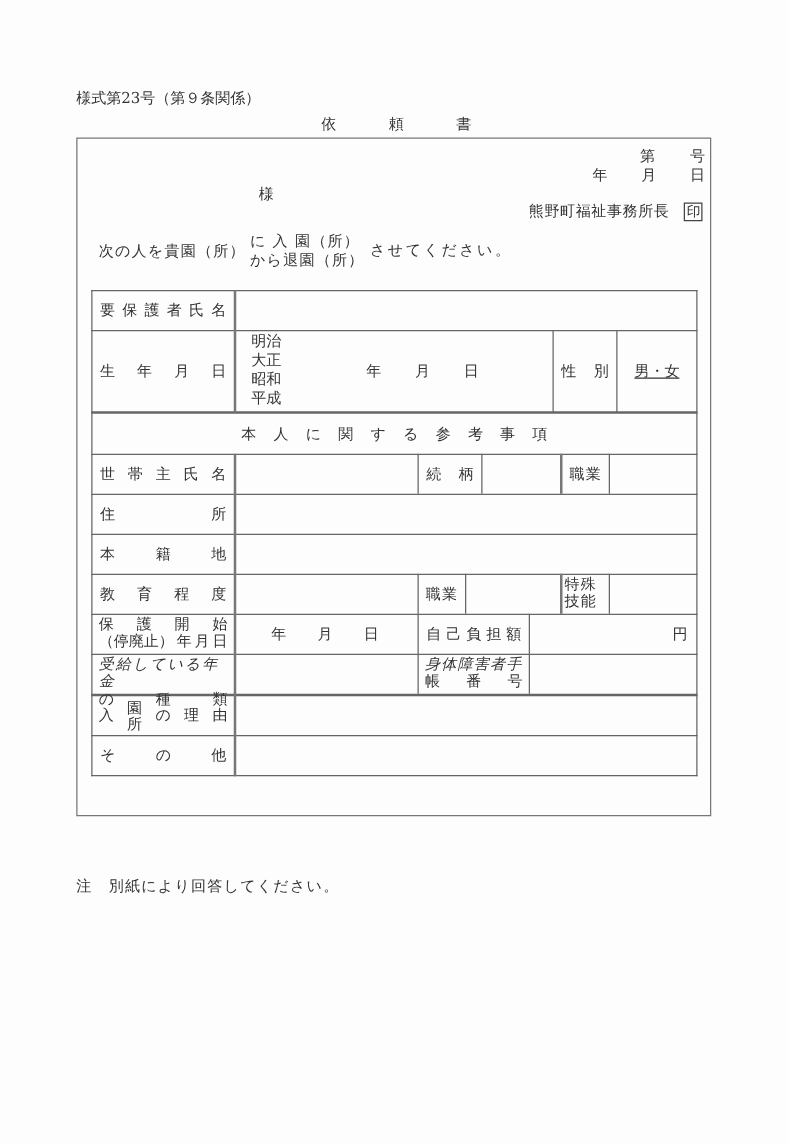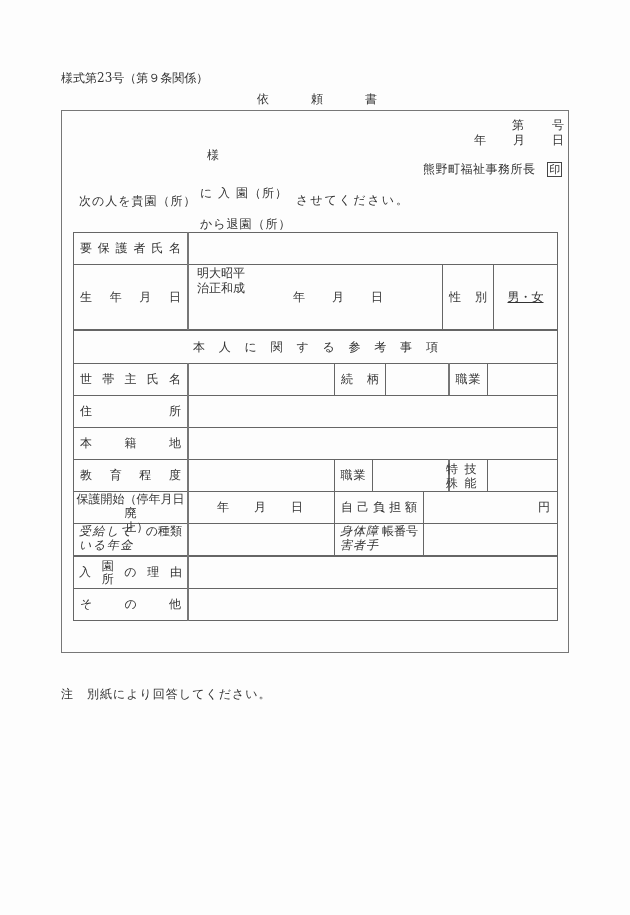--- a/index.html
+++ b/index.html
@@ -6,21 +6,21 @@
   body { width:630px; height:915px; position:relative; font-family:"DejaVu Serif", serif; color:#333; font-size:12px; overflow:hidden; }
   .abs { position:absolute; white-space:nowrap; }
   .outer { position:absolute; left:61px; top:110px; width:508px; height:543px; border:1px solid #777; box-sizing:border-box; }
   .hl { position:absolute; height:0; border-top:1px solid #666; }
   .hl.thick { border-top:2px solid #666; }
   .vl { position:absolute; width:0; border-left:1px solid #666; }
   .vl.thick { border-left:2px solid #777; }
   .cell { position:absolute; display:flex; align-items:center; font-size:12px; line-height:1.25; }
   .spread { justify-content:space-between; padding:0 6px; box-sizing:border-box; }
   .center { justify-content:center; }
-  .stack { flex-direction:row; align-items:stretch; justify-content:center; }
+  .stack { flex-direction:column; align-items:stretch; }
   .stack .row { display:flex; justify-content:space-between; }
   .seal { display:inline-block; border:1px solid #444; padding:0 1px; font-size:11px; line-height:13px; }
 </style>
 </head>
 <body>
 
 <div class="abs" style="left:61px; top:70px; font-size:12px;">様式第23号（第９条関係）</div>
 <div class="abs" style="left:257px; top:91px; width:120px; display:flex; justify-content:space-between; font-size:12px;">
   <span>依</span>
   <span>頼</span>
@@ -39,21 +39,21 @@
   <span>日</span>
 </div>
 <div class="abs" style="left:207px; top:147px;">様</div>
 <div class="abs" style="left:423px; top:161px;">
   <span style="letter-spacing:0.5px;">熊野町福祉事務所長</span>
   <span class="seal" style="margin-left:8px;">印</span>
 </div>
 
 <div class="abs" style="left:79px; top:193px; letter-spacing:1px;font-family:Liberation Serif, serif;">次の人を貴園（所）</div>
 <div class="abs" style="left:200px; top:185px; letter-spacing:1px;">に 入 園（所）</div>
-<div class="abs" style="left:200px; top:216px; letter-spacing:1px;">から退園（所）</div>
+<div class="abs" style="left:200px; top:200px; letter-spacing:1px;">から退園（所）</div>
 <div class="abs" style="left:296px; top:192px; letter-spacing:2px;font-family:Liberation Mono, monospace;">させてください。</div>
 
 <div>
 
   <div class="hl" style="left:73px; top:232px; width:485px;"></div>
   <div class="hl" style="left:73px; top:264px; width:485px;"></div>
   <div class="hl thick" style="left:73px; top:329px; width:485px;"></div>
   <div class="hl" style="left:73px; top:363px; width:485px;"></div>
   <div class="hl" style="left:73px; top:395px; width:485px;"></div>
   <div class="hl" style="left:73px; top:427px; width:485px;"></div>
@@ -242,13 +242,13 @@
 </div>
 <div class="cell" style="left:189px; top:557px; width:368px; height:31px;"></div>
 
 <div class="cell spread" style="left:74px; top:589px; width:113px; height:31px;">
   <span>そ</span>
     <span>の</span>
     <span>他</span>
 </div>
 <div class="cell" style="left:189px; top:589px; width:368px; height:31px;"></div>
 
-<div class="abs" style="left:61px; top:686px; letter-spacing:1px;">注　別紙により回答してください。</div>
+<div class="abs" style="left:61px; top:701px; letter-spacing:1px;">注　別紙により回答してください。</div>
 
 </body></html>

